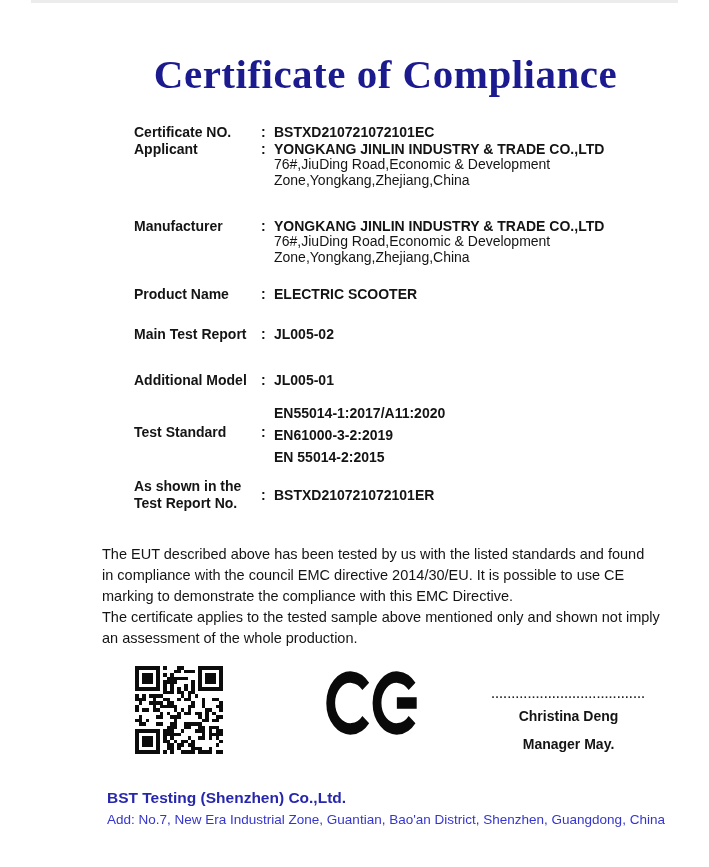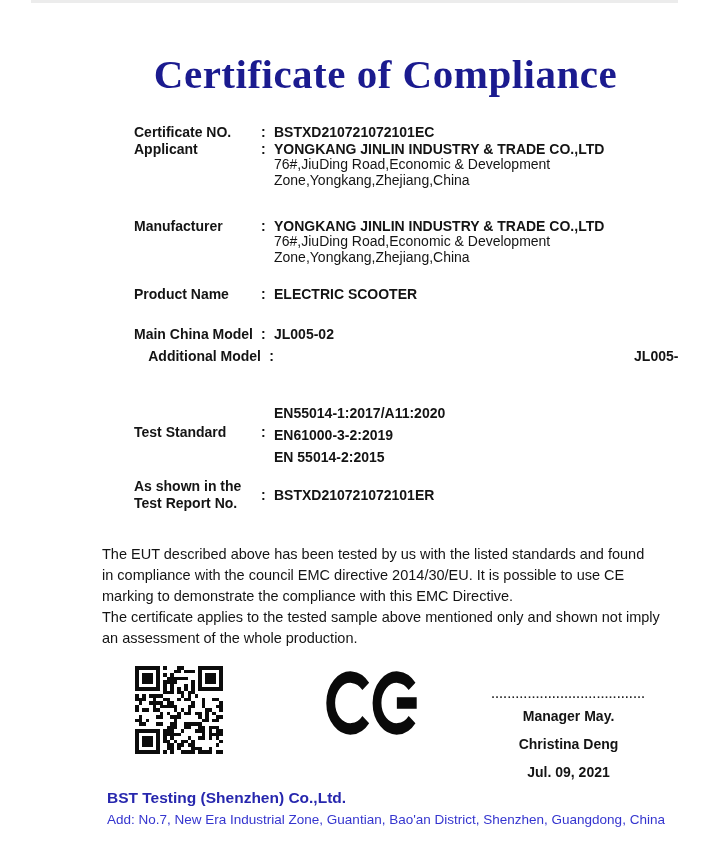--- a/index.html
+++ b/index.html
@@ -41,21 +41,21 @@
   }
   .f-label{width:127px;flex:0 0 127px;}
   .f-colon{width:13px;flex:0 0 13px;}
   .f-value{flex:1;}
   .addr{font-weight:normal;line-height:15.5px;}
   .row-certno{top:124px;}
   .row-applicant{top:141px;}
   .row-manufacturer{top:218px;}
   .row-product{top:286px;}
   .row-mainmodel{top:326px;}
-  .row-addmodel{top:348px;text-align:right;}
+  .row-addmodel{top:372px;}
   .row-standards{top:402px;}
   .row-standards .f-value div{line-height:22px;}
   .row-standards .f-colon{padding-top:22px;}
   .row-standards .f-label{padding-top:22px;}
   .row-report{top:478px;align-items:center;}
   .row-report .f-label div{line-height:17px;}
   .statement{
     position:absolute;left:71px;top:544px;width:600px;
     font-size:14.5px;line-height:21px;color:var(--text-black);
   }
@@ -124,21 +124,21 @@
     </div>
   </div>
 
   <div class="field-row row-product">
     <div class="f-label">Product Name</div>
     <div class="f-colon">:</div>
     <div class="f-value">ELECTRIC SCOOTER</div>
   </div>
 
   <div class="field-row row-mainmodel">
-    <div class="f-label">Main China Model</div>
+    <div class="f-label">Main Test Report</div>
     <div class="f-colon">:</div>
     <div class="f-value">JL005-02</div>
   </div>
 
   <div class="field-row row-addmodel">
     <div class="f-label">Additional Model</div>
     <div class="f-colon">:</div>
     <div class="f-value">JL005-01</div>
   </div>
 
@@ -471,20 +471,19 @@
     </svg>
 
   <svg class="ce-mark" viewBox="0 0 176 100" preserveAspectRatio="none" xmlns="http://www.w3.org/2000/svg">
     <path d="M 77.6,26.9 A 36,36 0 1 0 77.6,73.1" fill="none" stroke="#0a0a0a" stroke-width="16"></path>
     <path d="M 161.6,26.9 A 36,36 0 1 0 161.6,73.1" fill="none" stroke="#0a0a0a" stroke-width="16"></path>
     <line x1="134" y1="50" x2="170" y2="50" stroke="#0a0a0a" stroke-width="16"></line>
   </svg>
 
   <div class="signature">
     <div class="sig-dots">......................................</div>
+    <div class="sig-line">Christina Deng</div>
     <div class="sig-line">Manager May.</div>
-    <div class="sig-line">Christina Deng</div>
-    <div class="sig-line">Jul. 09, 2021</div>
   </div>
 
   <div class="footer-company">BST Testing (Shenzhen) Co.,Ltd.</div>
   <div class="footer-address">Add: No.7, New Era Industrial Zone, Guantian, Bao'an District, Shenzhen, Guangdong, China</div>
 </div>
 
 </body></html>

